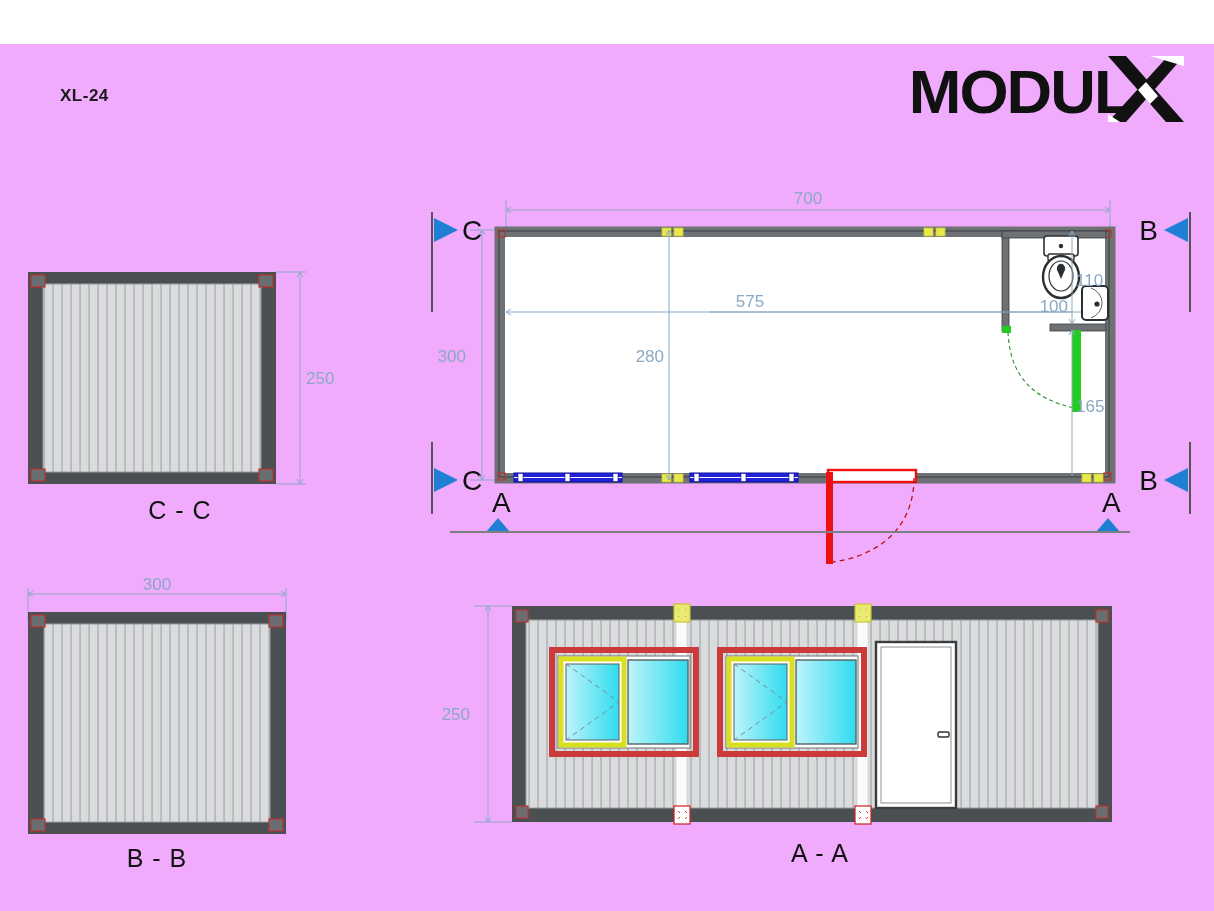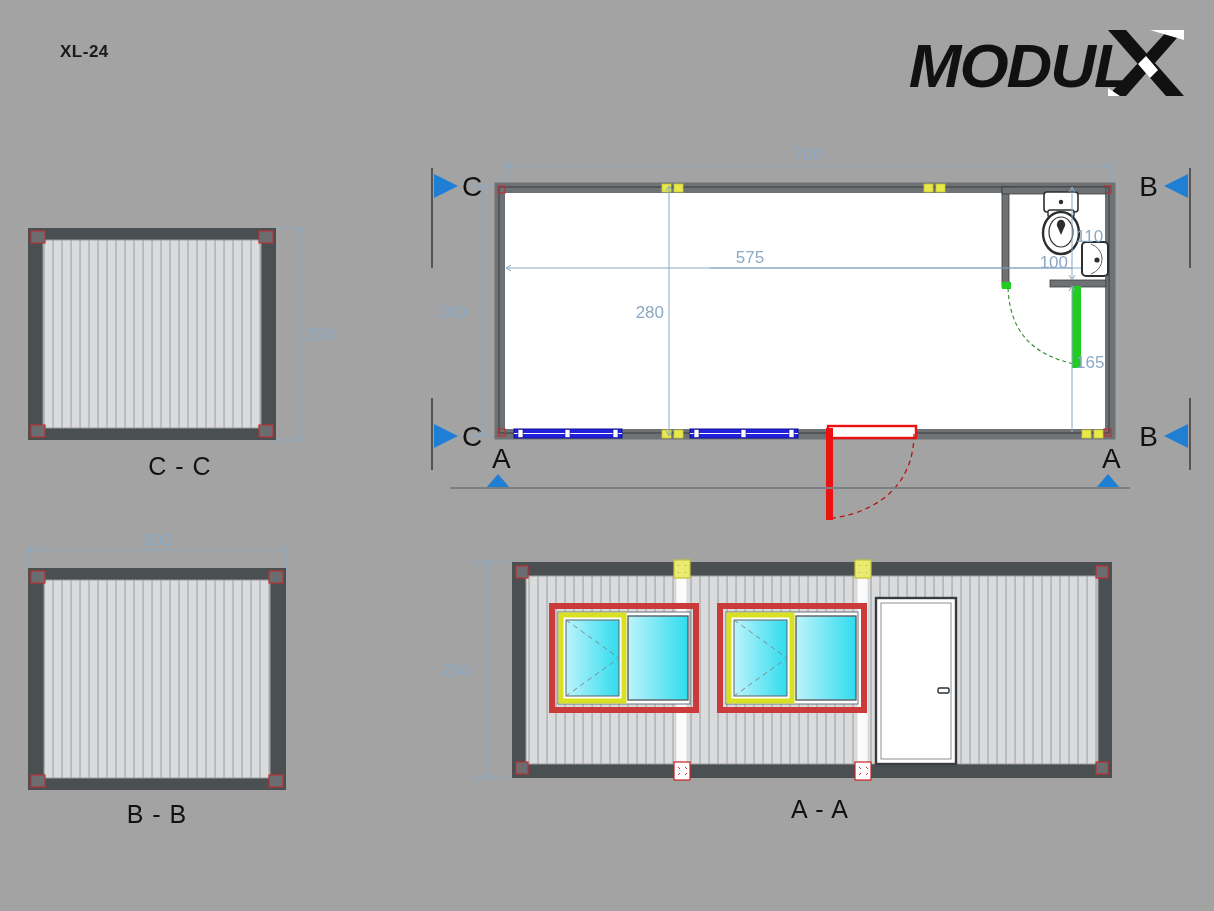--- a/index.html
+++ b/index.html
@@ -10,39 +10,39 @@
   body {
     width: 1214px;
     height: 911px;
     position: relative;
     font-family: "Liberation Sans", sans-serif;
     overflow: hidden;
   }
   .sheet {
     position: absolute;
     inset: 0;
-    background: #a3a3a3;
+    background: #f0abfc;
+    margin-top: 44px;
   }
   
   #drawing-title {
     position: absolute;
     left: 60px;
     top: 42px;
     font-size: 17px;
     font-weight: bold;
     letter-spacing: 0.5px;
     color: #1a1a1a;
   }
   #brand-logo {
     position: absolute;
     right: 18px;
-    top: 24px;
+    top: 6px;
     width: 300px;
     height: 78px;
-    font-style: italic;
   }
   #brand-logo .logo-text {
     position: absolute;
     right: 68px;
     top: 6px;
     font-size: 62px;
     font-weight: bold;
     letter-spacing: -2px;
     color: #111111;
     font-family: "Liberation Sans", sans-serif;

